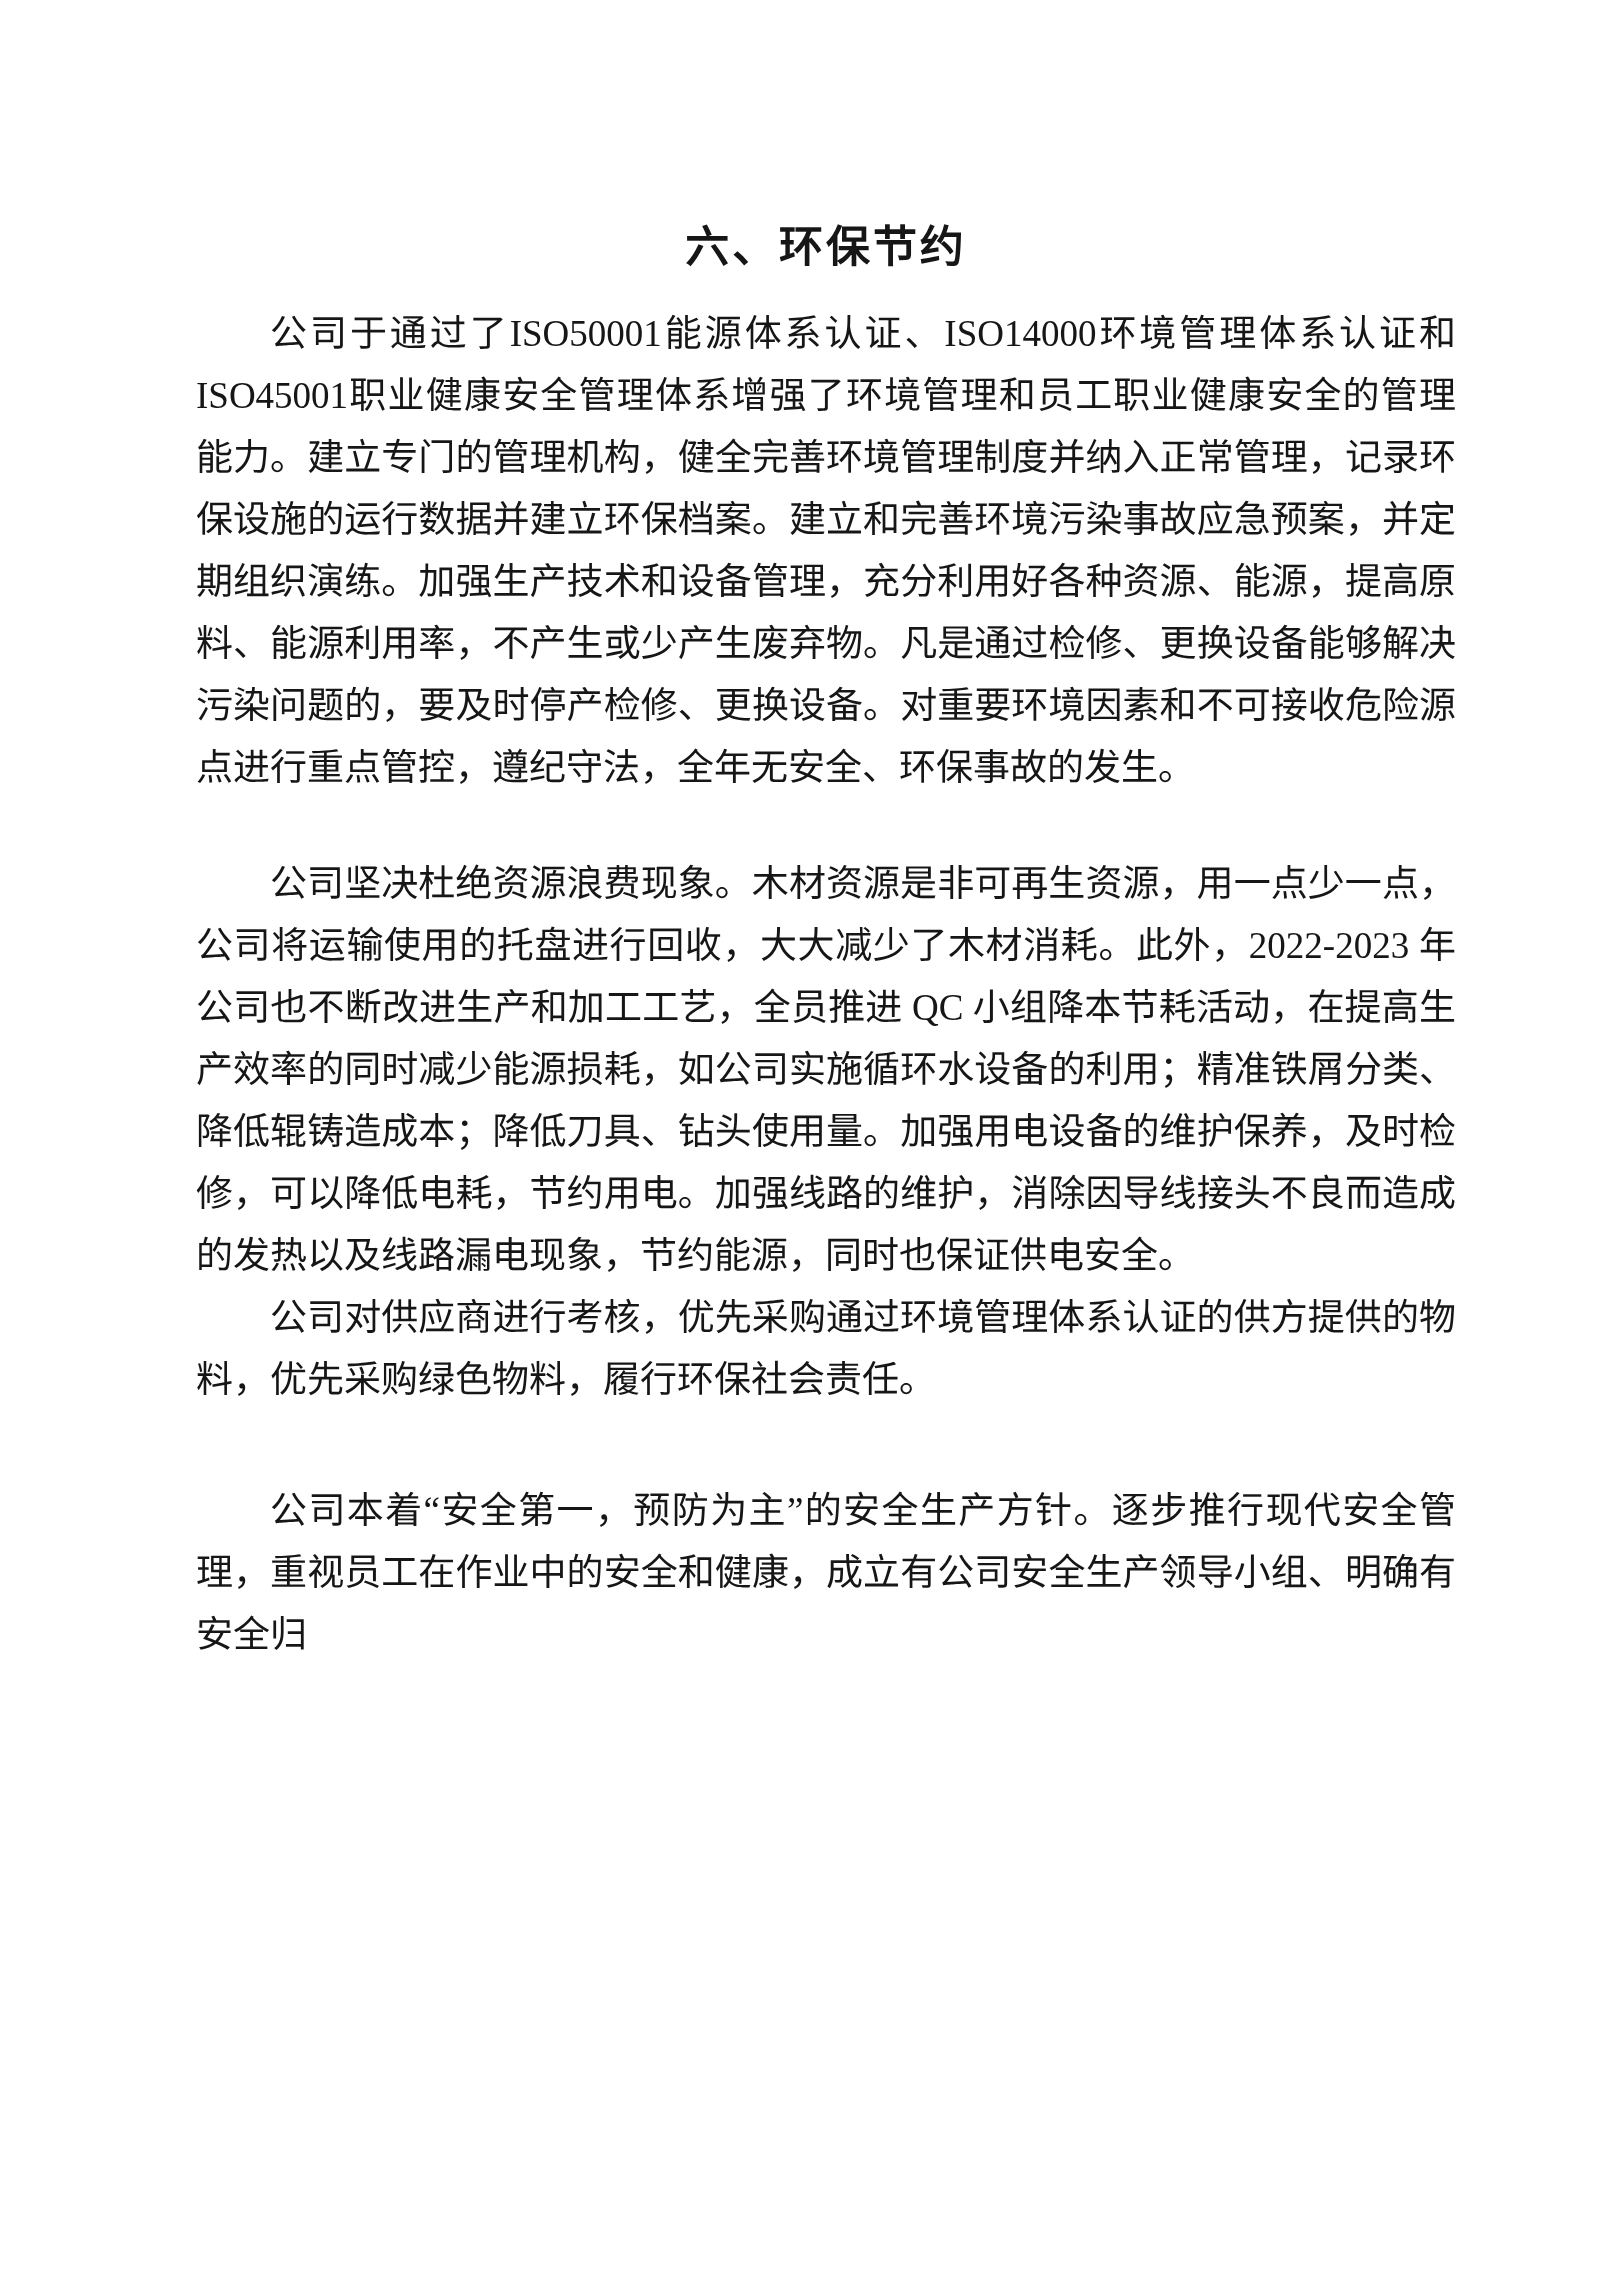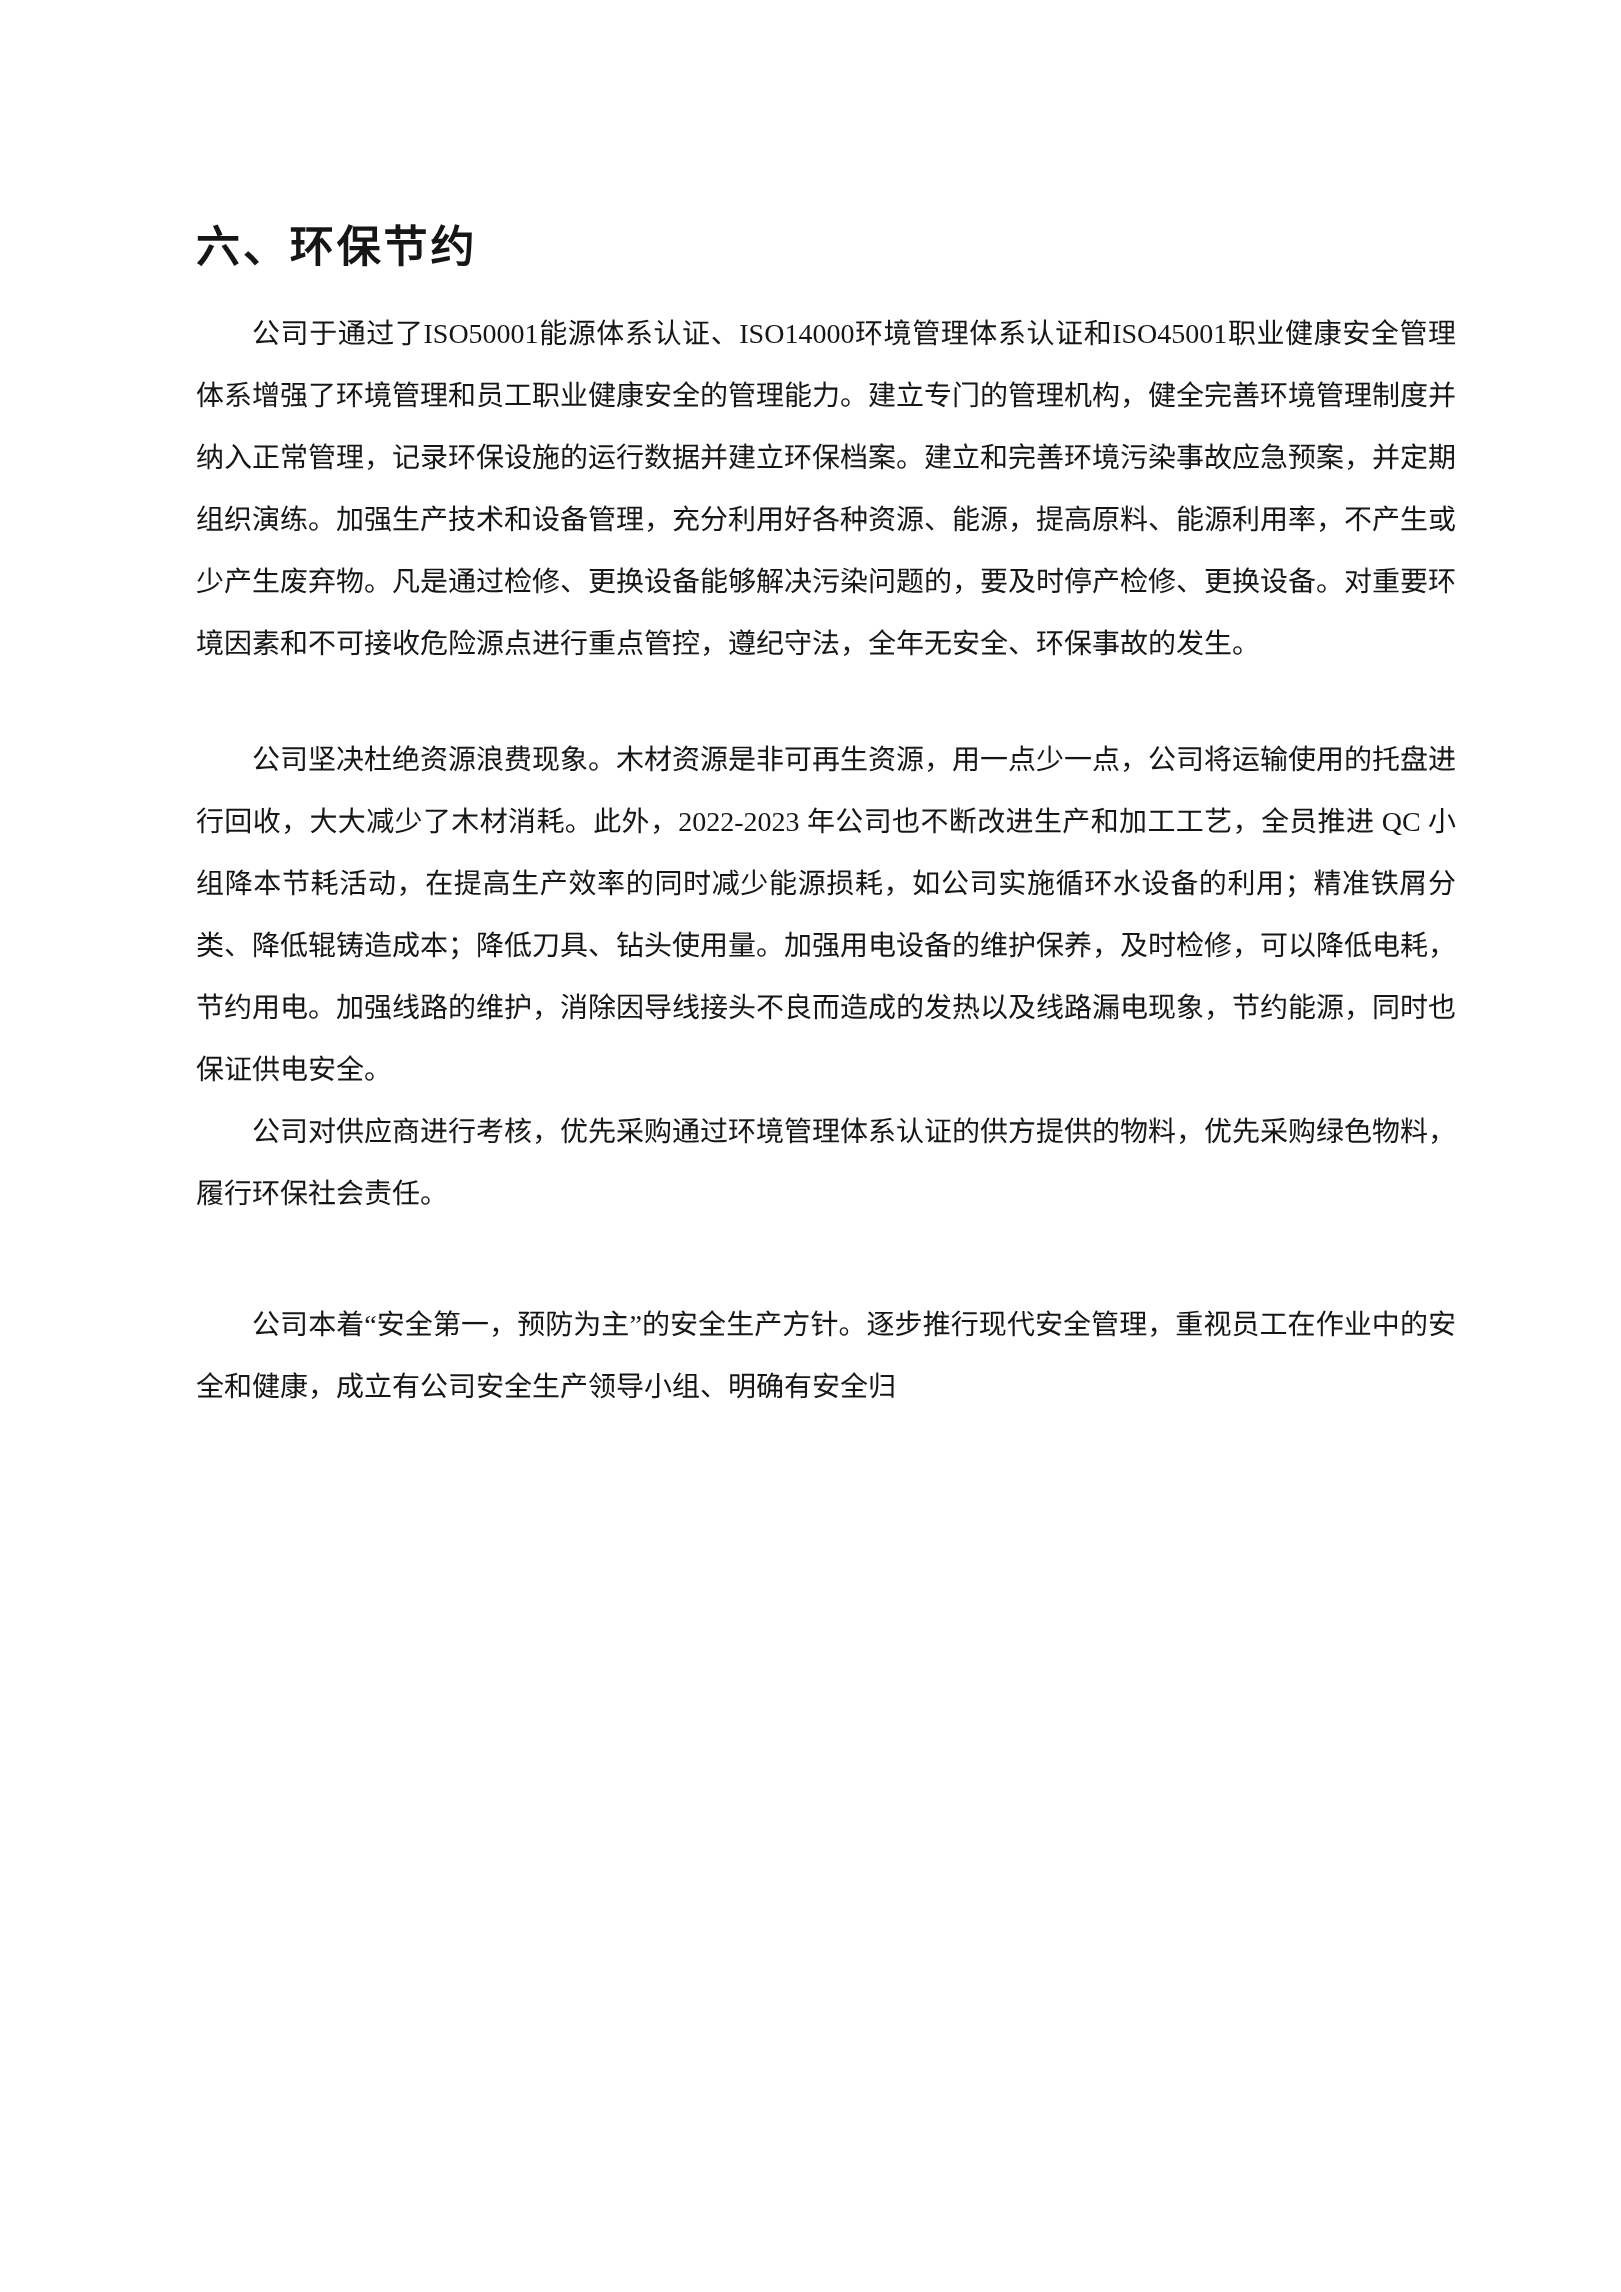--- a/index.html
+++ b/index.html
@@ -18,31 +18,32 @@
     font-family: "Liberation Serif", "DejaVu Serif", serif;
     overflow: hidden;
   }
   .h-major {
     font-family: "Liberation Sans", "DejaVu Sans", sans-serif;
     font-weight: 700;
     font-size: 44px;
     line-height: 1.2;
     letter-spacing: 2.9px;
     margin: 0;
+    text-align: center;
   }
   .h-minor {
     font-family: "Liberation Serif", "DejaVu Serif", serif;
     font-weight: 700;
     font-size: 44px;
     line-height: 1.2;
     letter-spacing: 1px;
     margin: 0;
   }
   .para {
-    font-size: 28px;
+    font-size: 37px;
     line-height: 62px;
     text-align: justify;
     text-justify: inter-ideograph;
     text-indent: 2em;
     margin: 0;
   }
   #h-six    { margin-top: 0; }
   #h-env    { margin-top: 72px; }
   #p-env    { margin-top: 29px; }
   #h-res    { margin-top: 83px; }

